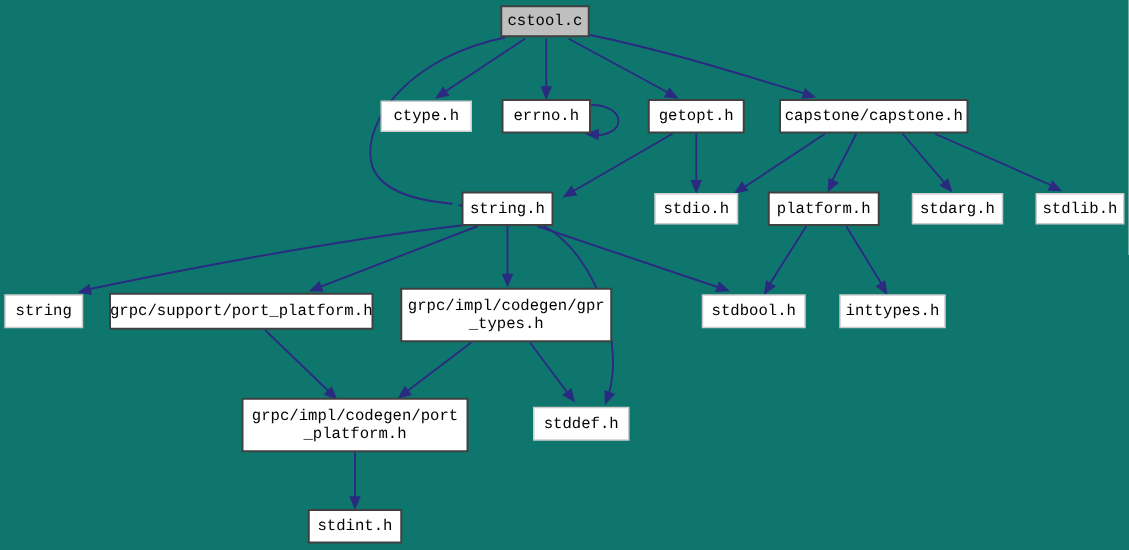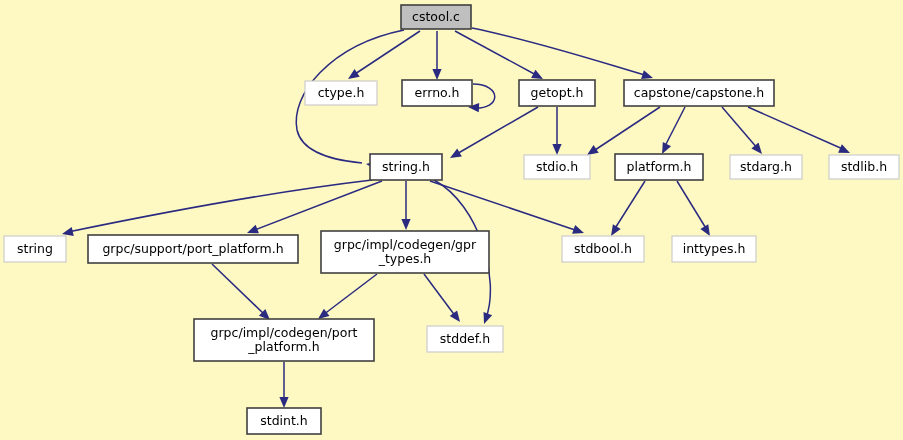--- a/index.html
+++ b/index.html
@@ -1,18 +1,18 @@
 <!DOCTYPE html>
 <html><head>
 <meta charset="utf-8">
 <style>
   html,body{margin:0;padding:0;background:#ffffff;}
   body{width:903px;height:440px;overflow:hidden;
        font-family:"DejaVu Sans","Liberation Sans",sans-serif;}
-  #graph{position:relative;width:903px;height:440px;background:#fef9c3;}
+  #graph{position:relative;width:903px;height:440px;background:#0f766e;font-family:Liberation Mono, monospace;}
   svg{position:absolute;left:0;top:0;width:903px;height:440px;display:block;}
   .node-label{font-size:12.5px;fill:#000;text-anchor:middle;dominant-baseline:middle;}
   .nbox{fill:#ffffff;}
   .nbox.solid{stroke:#404040;stroke-width:1.6;}
   .nbox.light{stroke:#cccccc;stroke-width:1.2;}
   .nbox.root{fill:#bfbfbf;stroke:#404040;stroke-width:1.6;}
   .edge{fill:none;stroke:#2a2a80;stroke-width:1.5;}
   .ahead{fill:#2a2a80;stroke:none;}
 </style>
 </head>

